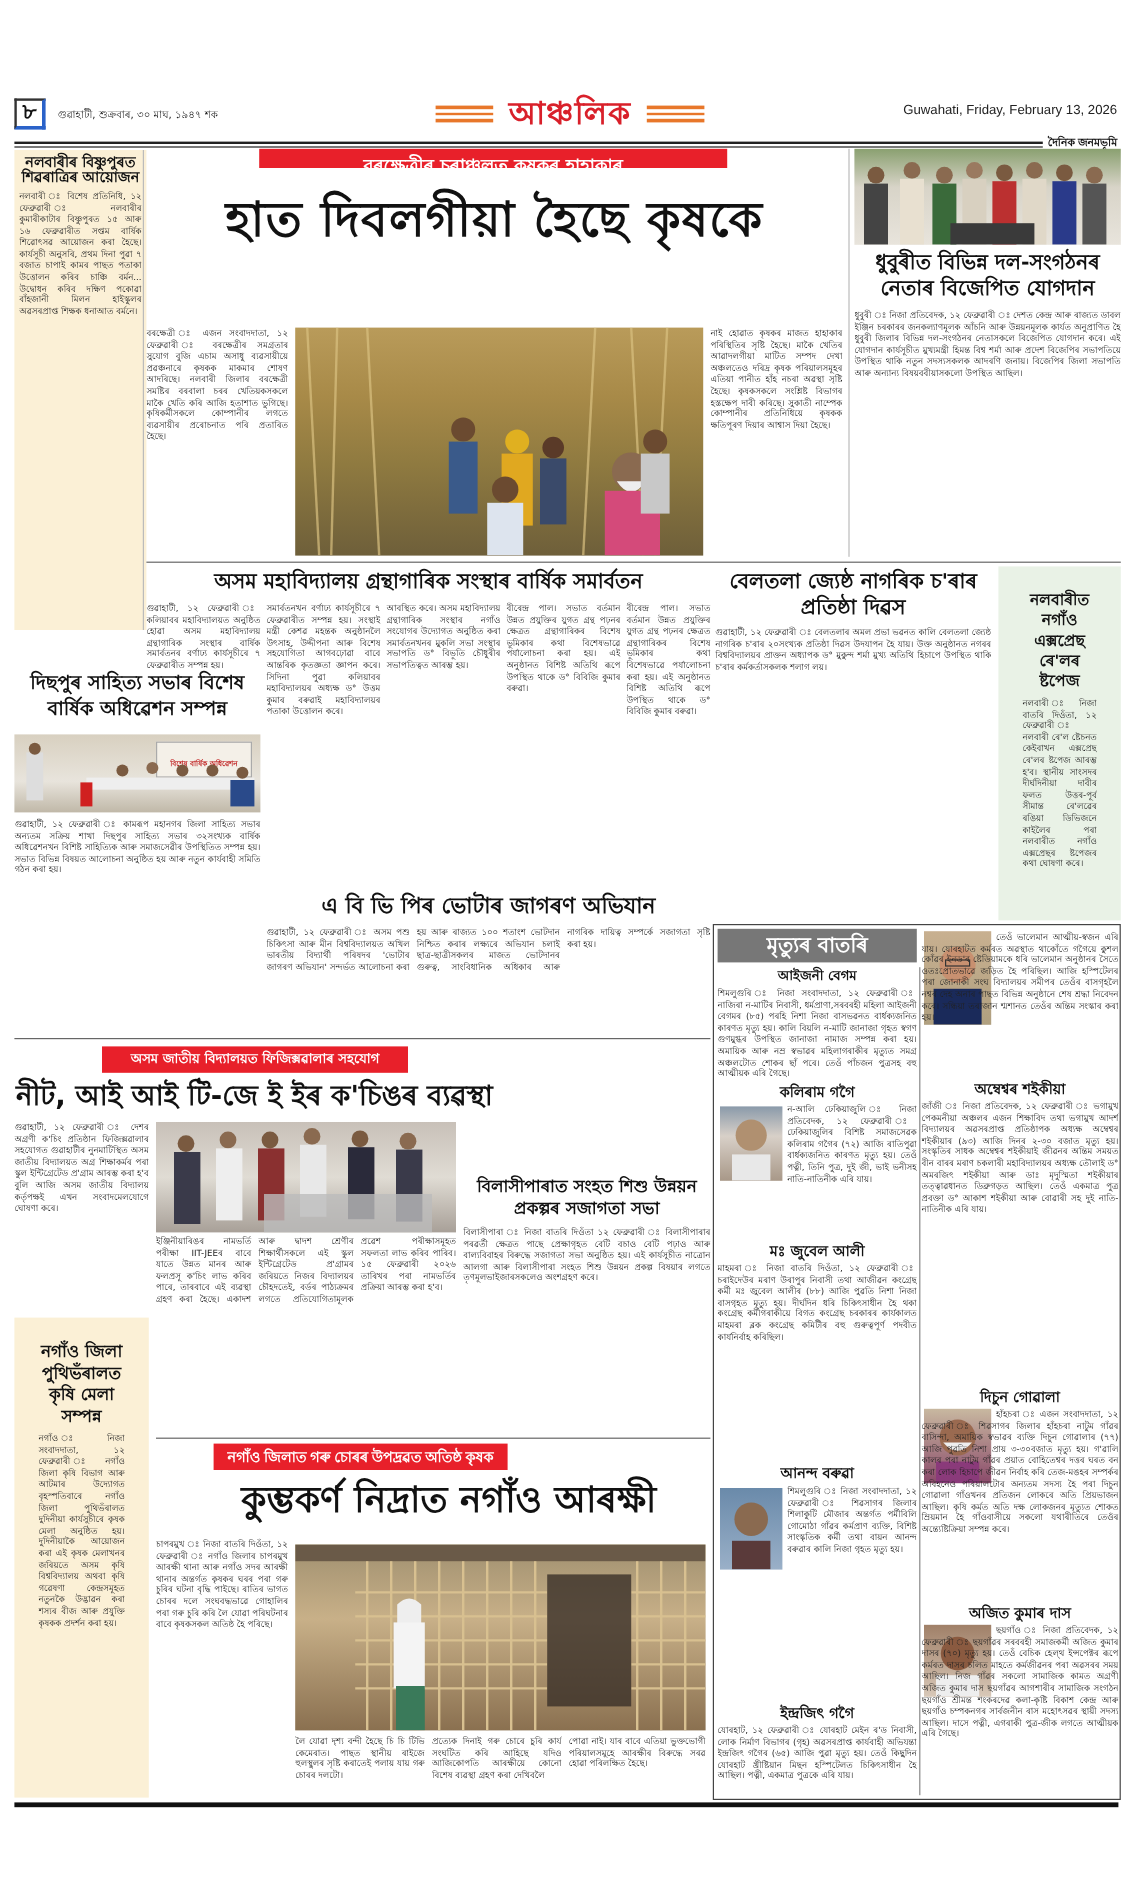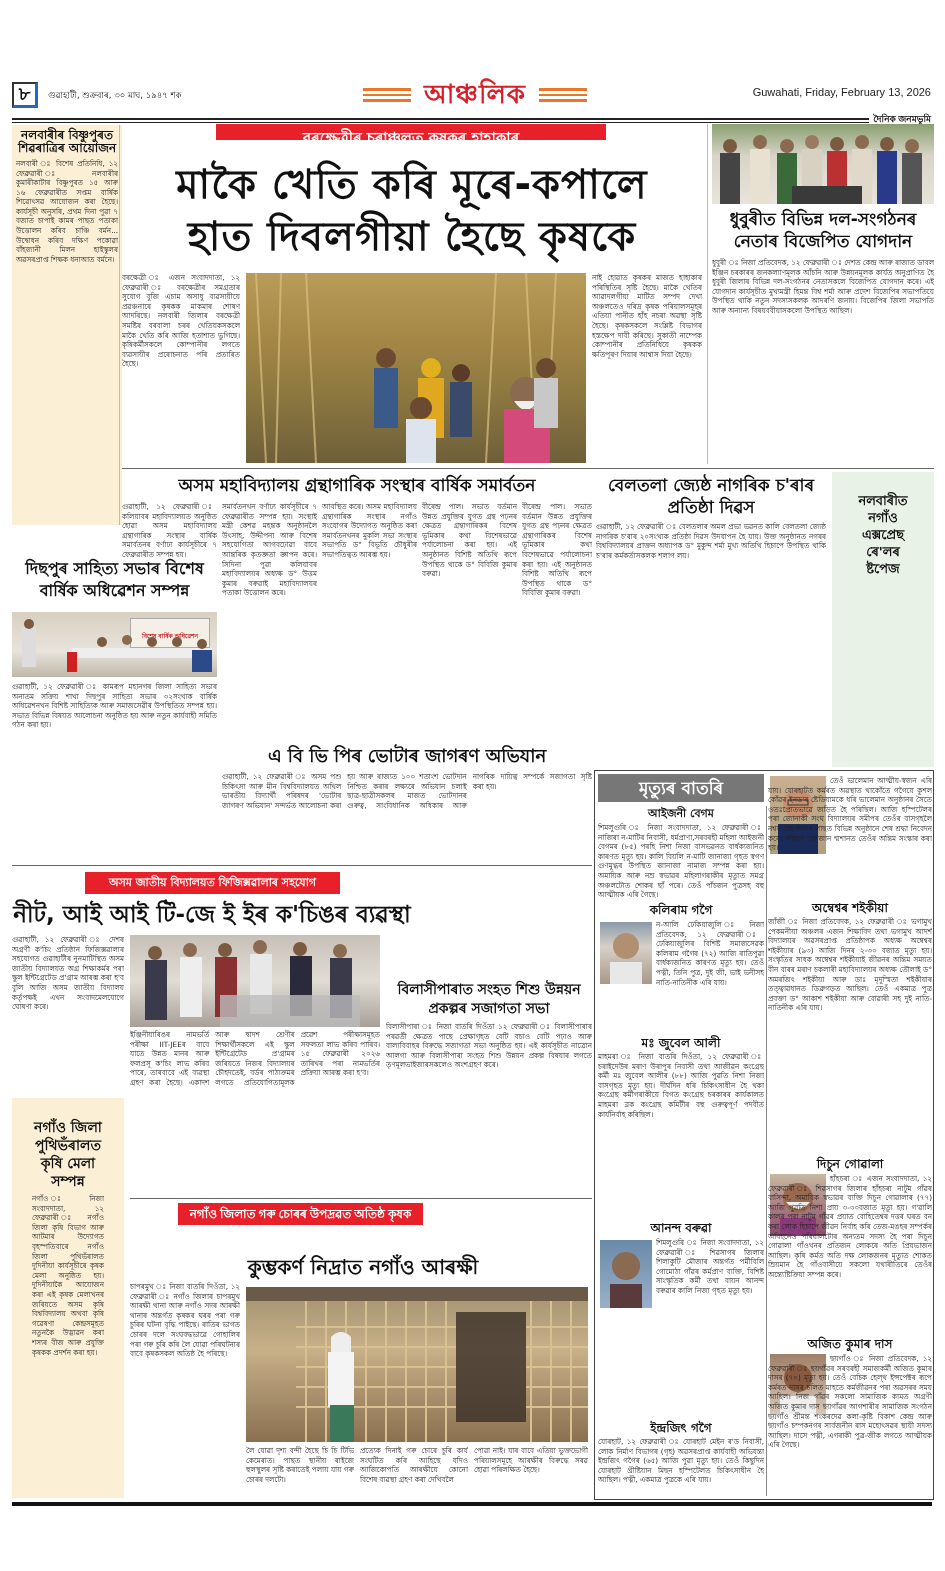--- a/index.html
+++ b/index.html
@@ -38,21 +38,20 @@
 <div class="abs mast-rule"></div>
 <div class="abs paper-name">দৈনিক জনমভূমি</div>
 
 <div class="abs cream" style="left:12px;top:125px;width:110px;height:400px;padding:4px;">
   <div class="head" style="font-size:12px;margin-bottom:4px;">নলবাৰীৰ বিষ্ণুপুৰত শিৱৰাত্ৰিৰ আয়োজন</div>
   <div class="txt" style="height:345px;">নলবাৰী ঃ বিশেষ প্ৰতিনিধি, ১২ ফেব্ৰুৱাৰী ঃ নলবাৰীৰ কুমাৰীকাটাৰ বিষ্ণুপুৰত ১৫ আৰু ১৬ ফেব্ৰুৱাৰীত সপ্তম বাৰ্ষিক শিৱোৎসৱ আয়োজন কৰা হৈছে। কাৰ্যসূচী অনুসৰি, প্ৰথম দিনা পুৱা ৭ বজাত চাপাই কামৰ পাছত পতাকা উত্তোলন কৰিব চাঞ্চি বৰ্মন... উদ্বোধন কৰিব দক্ষিণ পকোৱা বাঁহজানী মিলন হাইস্কুলৰ অৱসৰপ্ৰাপ্ত শিক্ষক ধনাআত বৰ্মনে।</div>
 </div>
 
 <div class="abs redbar" style="left:216px;top:124px;width:390px;height:16px;font-size:15px;line-height:28px;">বৰক্ষেত্ৰীৰ চৰাঞ্চলত কৃষকৰ হাহাকাৰ</div>
 <div class="abs head" style="left:122px;top:158px;width:580px;font-size:40px;line-height:52px;letter-spacing:1px;">
-  <div>মাকৈ খেতি কৰি মূৰে-কপালে</div>
   <div>হাত দিবলগীয়া হৈছে কৃষকে</div>
 </div>
 <div class="abs txt" style="left:122px;top:273px;width:118px;height:200px;">বৰক্ষেত্ৰী ঃ এজন সংবাদদাতা, ১২ ফেব্ৰুৱাৰী ঃ বৰক্ষেত্ৰীৰ সমগ্ৰতাৰ সুযোগ বুজি এচাম অসাধু ব্যৱসায়ীয়ে প্ৰৱঞ্চনাৰে কৃষকক মাকমাৰ শোষণ আদৰিছে। নলবাৰী জিলাৰ বৰক্ষেত্ৰী সমষ্টিৰ বৰবালা চৰৰ খেতিয়কসকলে মাকৈ খেতি কৰি আজি হতাশাত ভুগিছে। কৃষিকৰ্মীসকলে কোম্পানীৰ লগতে ব্যৱসায়ীৰ প্ৰৰোচনাত পৰি প্ৰতাৰিত হৈছে।</div>
 <div class="abs photo" style="left:246px;top:273px;width:340px;height:190px;background:linear-gradient(180deg,#b99b5a 0%,#a88a48 30%,#8f7a40 60%,#6e5f3a 100%);">
   <svg width="340" height="190" viewBox="0 0 340 190">
     <g stroke="#d9c080" stroke-width="2" opacity="0.7">
       <line x1="10" y1="0" x2="20" y2="190"></line>
         <line x1="35" y1="0" x2="30" y2="190"></line>
         <line x1="60" y1="0" x2="70" y2="190"></line>
       <line x1="250" y1="0" x2="240" y2="190"></line>
@@ -125,20 +124,21 @@
       <rect x="55" y="40" width="10" height="20" fill="#d02020"></rect>
   </svg>
 </div>
 <div class="abs txt" style="left:12px;top:682px;width:205px;height:175px;">গুৱাহাটী, ১২ ফেব্ৰুৱাৰী ঃ কামৰূপ মহানগৰ জিলা সাহিত্য সভাৰ অন্যতম সক্ৰিয় শাখা দিছপুৰ সাহিত্য সভাৰ ৩২সংখ্যক বাৰ্ষিক অধিৱেশনখন বিশিষ্ট সাহিত্যিক আৰু সমাজসেৱীৰ উপস্থিতিত সম্পন্ন হয়। সভাত বিভিন্ন বিষয়ত আলোচনা অনুষ্ঠিত হয় আৰু নতুন কাৰ্যবাহী সমিতি গঠন কৰা হয়।</div>
 
 <div class="abs head" style="left:596px;top:474px;width:230px;font-size:17px;line-height:22px;">বেলতলা জ্যেষ্ঠ নাগৰিক চ'ৰাৰ প্ৰতিষ্ঠা দিৱস</div>
 <div class="abs txt" style="left:596px;top:522px;width:230px;height:240px;">গুৱাহাটী, ১২ ফেব্ৰুৱাৰী ঃ বেলতলাৰ অমল প্ৰভা ভৱনত কালি বেলতলা জ্যেষ্ঠ নাগৰিক চ'ৰাৰ ২০সংখ্যক প্ৰতিষ্ঠা দিৱস উদযাপন হৈ যায়। উক্ত অনুষ্ঠানত নগৰৰ বিশ্ববিদ্যালয়ৰ প্ৰাক্তন অধ্যাপক ড° মুকুন্দ শৰ্মা মুখ্য অতিথি হিচাপে উপস্থিত থাকি চ'ৰাৰ কৰ্মকৰ্তাসকলক শলাগ লয়।</div>
 
 <div class="abs mint" style="left:832px;top:472px;width:102px;height:295px;padding:20px;">
   <div class="head" style="font-size:13px;line-height:17px;margin-bottom:4px;">নলবাৰীত নগাঁও এক্সপ্ৰেছ ৰে'লৰ ষ্টপেজ</div>
+  <div class="txt" style="height:220px;">নলবাৰী ঃ নিজা বাতৰি দিওঁতা, ১২ ফেব্ৰুৱাৰী ঃ নলবাৰী ৰে'ল ষ্টেচনত কেইবাখন এক্সপ্ৰেছ ৰে'লৰ ষ্টপেজ আৰম্ভ হ'ব। স্থানীয় সাংসদৰ দীৰ্ঘদিনীয়া দাবীৰ ফলত উত্তৰ-পূৰ্ব সীমান্ত ৰে'লৱেৰ ৰঙিয়া ডিভিজনে কাইলৈৰ পৰা নলবাৰীত নগাঁও এক্সপ্ৰেছৰ ষ্টপেজৰ কথা ঘোষণা কৰে।</div>
 </div>
 
 <div class="abs head" style="left:222px;top:744px;width:370px;font-size:18px;line-height:24px;">এ বি ভি পিৰ ভোটাৰ জাগৰণ অভিযান</div>
 <div class="abs txt" style="left:222px;top:772px;width:370px;height:92px;column-count:3;column-gap:6px;">গুৱাহাটী, ১২ ফেব্ৰুৱাৰী ঃ অসম পশু চিকিৎসা আৰু মীন বিশ্ববিদ্যালয়ত অখিল ভাৰতীয় বিদ্যাৰ্থী পৰিষদৰ 'ভোটাৰ জাগৰণ অভিযান' সন্দৰ্ভত আলোচনা কৰা হয় আৰু ৰাজ্যত ১০০ শতাংশ ভোটদান নিশ্চিত কৰাৰ লক্ষ্যৰে অভিযান চলাই ছাত্ৰ-ছাত্ৰীসকলৰ মাজত ভোটদানৰ গুৰুত্ব, সাংবিধানিক অধিকাৰ আৰু নাগৰিক দায়িত্ব সম্পৰ্কে সজাগতা সৃষ্টি কৰা হয়।</div>
 
 <div class="abs redbar" style="left:85px;top:872px;width:255px;height:22px;font-size:11px;line-height:22px;">অসম জাতীয় বিদ্যালয়ত ফিজিক্সৱালাৰ সহযোগ</div>
 <div class="abs head" style="left:12px;top:898px;width:400px;font-size:23px;line-height:32px;">নীট, আই আই টি-জে ই ইৰ ক'চিঙৰ ব্যৱস্থা</div>
 <div class="abs txt" style="left:12px;top:935px;width:112px;height:155px;">গুৱাহাটী, ১২ ফেব্ৰুৱাৰী ঃ দেশৰ অগ্ৰণী ক'চিং প্ৰতিষ্ঠান ফিজিক্সৱালাৰ সহযোগত গুৱাহাটীৰ নুনমাটিস্থিত অসম জাতীয় বিদ্যালয়ত অগ্ৰ শিক্ষাকৰ্মৰ পৰা স্কুল ইন্টিগ্ৰেটেড প্ৰ'গ্ৰাম আৰম্ভ কৰা হ'ব বুলি আজি অসম জাতীয় বিদ্যালয় কৰ্তৃপক্ষই এখন সংবাদমেলযোগে ঘোষণা কৰে।</div>
 <div class="abs photo" style="left:130px;top:935px;width:250px;height:92px;background:linear-gradient(180deg,#c8c0b8 0%,#e0dcd4 50%,#a8a098 100%);">
   <svg width="250" height="92" viewBox="0 0 250 92">
@@ -161,21 +161,21 @@
 
 <div class="abs head" style="left:386px;top:980px;width:206px;font-size:14px;line-height:19px;">বিলাসীপাৰাত সংহত শিশু উন্নয়ন প্ৰকল্পৰ সজাগতা সভা</div>
 <div class="abs txt" style="left:386px;top:1022px;width:206px;height:128px;">বিলাসীপাৰা ঃ নিজা বাতৰি দিওঁতা ১২ ফেব্ৰুৱাৰী ঃ বিলাসীপাৰাৰ পৰৱৰ্তী ক্ষেত্ৰত পাছে প্ৰেক্ষাগৃহত বেটি বচাও বেটি পঢ়াও আৰু বাল্যবিবাহৰ বিৰুদ্ধে সজাগতা সভা অনুষ্ঠিত হয়। এই কাৰ্যসূচীত নাত্ৰোন আলগা আৰু বিলাসীপাৰা সংহত শিশু উন্নয়ন প্ৰকল্প বিষয়াৰ লগতে তৃণমূলভাইজাৰসকলেও অংশগ্ৰহণ কৰে।</div>
 
 <div class="abs cream" style="left:12px;top:1098px;width:112px;height:400px;padding:20px;">
   <div class="head" style="font-size:14px;line-height:18px;margin-bottom:4px;">নগাঁও জিলা পুথিভঁৰালত কৃষি মেলা সম্পন্ন</div>
   <div class="txt" style="height:320px;">নগাঁও ঃ নিজা সংবাদদাতা, ১২ ফেব্ৰুৱাৰী ঃ নগাঁও জিলা কৃষি বিভাগ আৰু আটমাৰ উদ্যোগত বৃহস্পতিবাৰে নগাঁও জিলা পুথিভঁৰালত দুদিনীয়া কাৰ্যসূচীৰে কৃষক মেলা অনুষ্ঠিত হয়। দুদিনীয়াকৈ আয়োজন কৰা এই কৃষক মেলাখনৰ জৰিয়তে অসম কৃষি বিশ্ববিদ্যালয় অথবা কৃষি গৱেষণা কেন্দ্ৰসমূহত নতুনকৈ উদ্ভাৱন কৰা শস্যৰ বীজ আৰু প্ৰযুক্তি কৃষকক প্ৰদৰ্শন কৰা হয়।</div>
 </div>
 
 <div class="abs redbar" style="left:178px;top:1203px;width:245px;height:22px;font-size:12px;line-height:22px;font-family:Liberation Serif, serif;">নগাঁও জিলাত গৰু চোৰৰ উপদ্ৰৱত অতিষ্ঠ কৃষক</div>
-<div class="abs head" style="left:132px;top:1230px;width:462px;font-size:20px;line-height:42px;margin-top:16px;">কুম্ভকৰ্ণ নিদ্ৰাত নগাঁও আৰক্ষী</div>
+<div class="abs head" style="left:143px;top:1230px;width:462px;font-size:30px;line-height:42px;">কুম্ভকৰ্ণ নিদ্ৰাত নগাঁও আৰক্ষী</div>
 <div class="abs txt" style="left:130px;top:1282px;width:110px;height:215px;">চাপৰমুখ ঃ নিজা বাতৰি দিওঁতা, ১২ ফেব্ৰুৱাৰী ঃ নগাঁও জিলাৰ চাপৰমুখ আৰক্ষী থানা আৰু নগাঁও সদৰ আৰক্ষী থানাৰ অন্তৰ্গত কৃষকৰ ঘৰৰ পৰা গৰু চুৰিৰ ঘটনা বৃদ্ধি পাইছে। ৰাতিৰ ভাগত চোৰৰ দলে সংঘবদ্ধভাৱে গোহালিৰ পৰা গৰু চুৰি কৰি লৈ যোৱা পৰিঘটনাৰ বাবে কৃষকসকল অতিষ্ঠ হৈ পৰিছে।</div>
 <div class="abs photo" style="left:246px;top:1287px;width:342px;height:155px;background:linear-gradient(180deg,#a09070 0%,#c8b088 40%,#8a7050 100%);">
   <svg width="342" height="155" viewBox="0 0 342 155">
     <rect x="0" y="0" width="342" height="14" fill="#6a5a48"></rect>
     <g stroke="#d8c090" stroke-width="2">
       <line x1="60" y1="14" x2="60" y2="155"></line>
         <line x1="80" y1="14" x2="80" y2="155"></line>
         <line x1="100" y1="14" x2="100" y2="155"></line>
       <line x1="120" y1="14" x2="120" y2="155"></line>
         <line x1="140" y1="14" x2="140" y2="155"></line>

